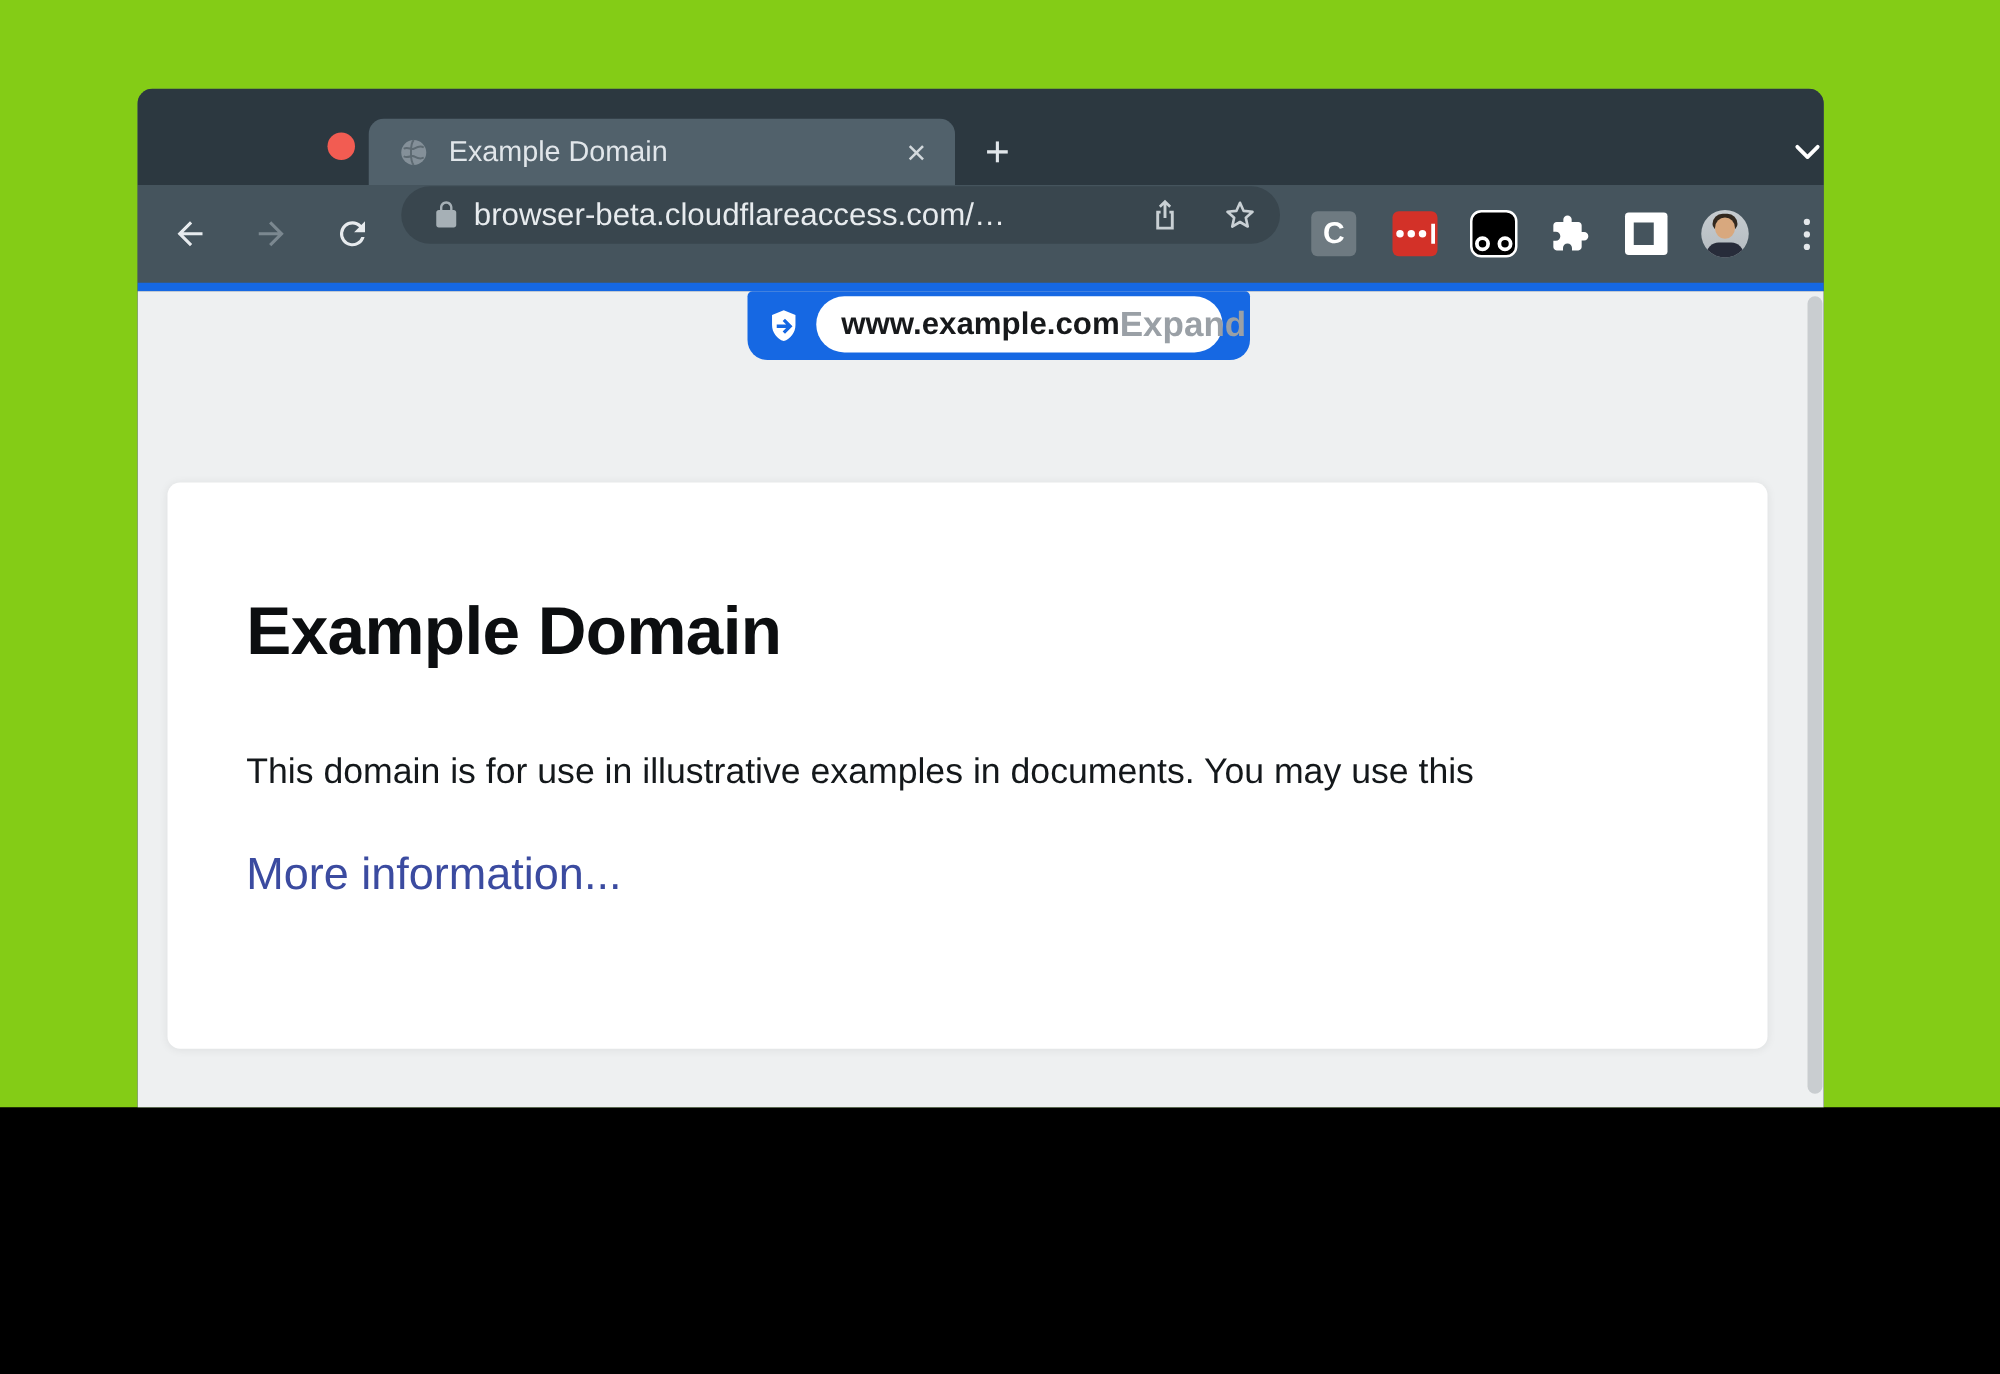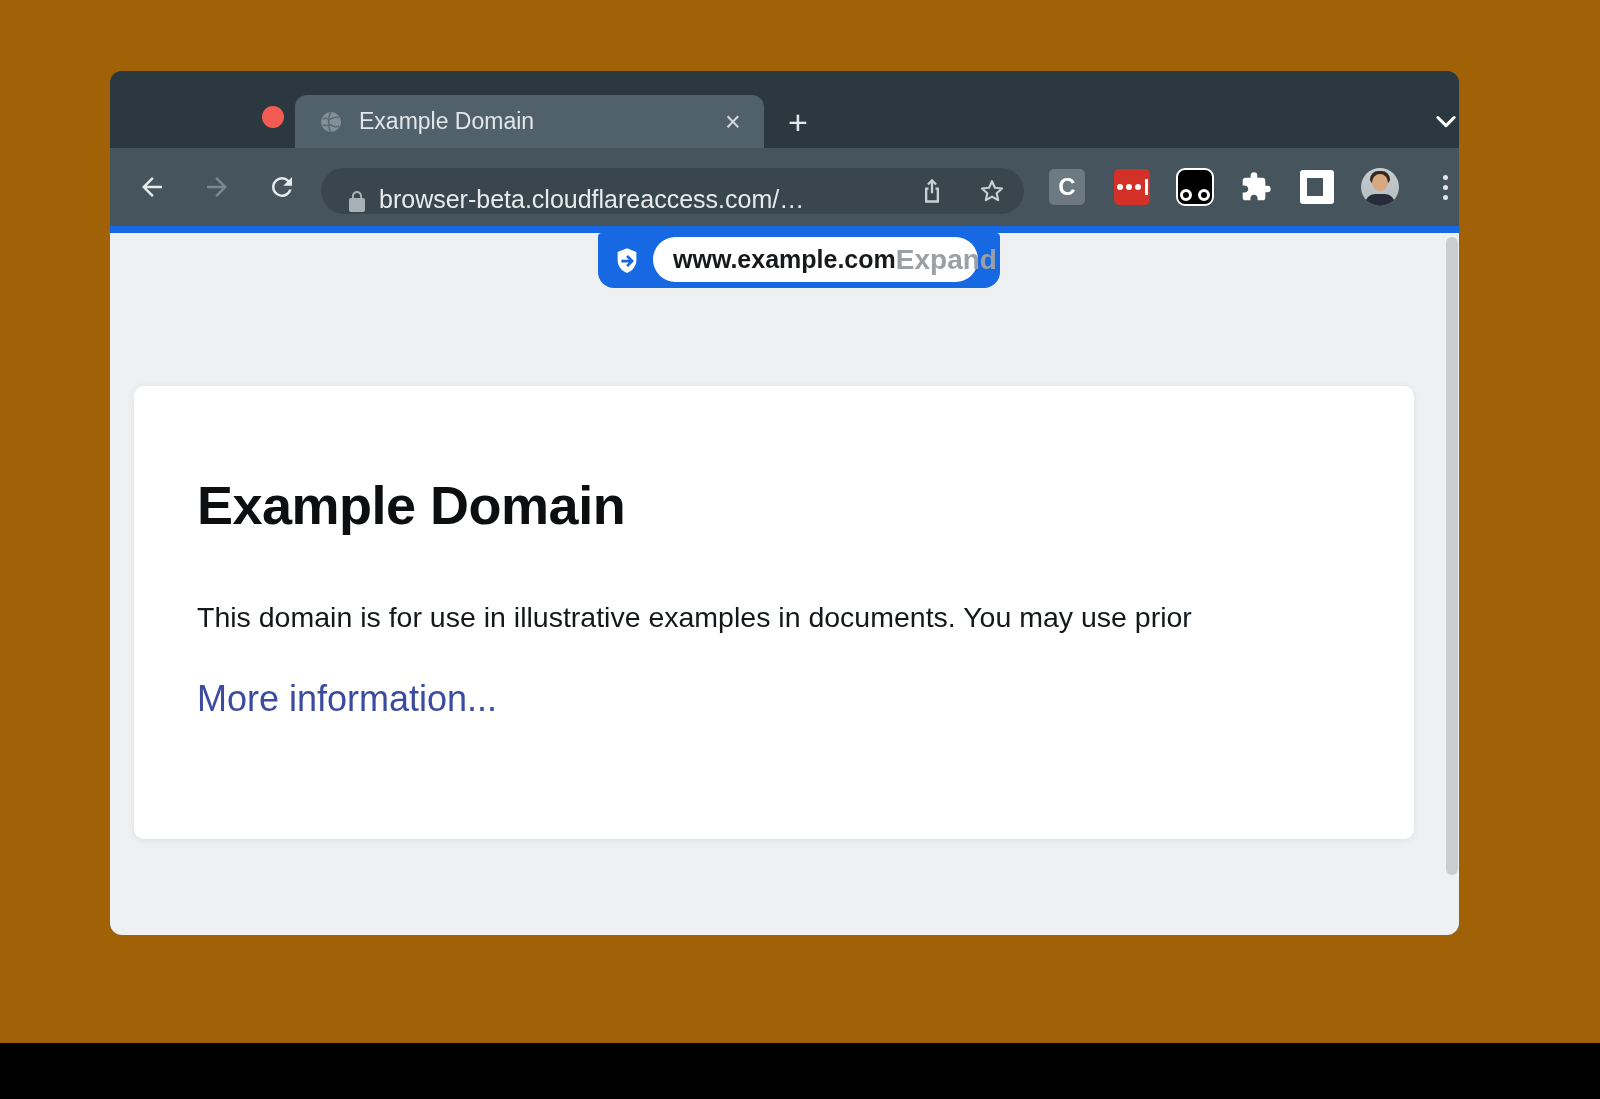--- a/index.html
+++ b/index.html
@@ -1,17 +1,17 @@
 <!DOCTYPE html>
 <html><head>
 <meta charset="utf-8">
 <style>
   html,body{margin:0;padding:0;background:#000;}
   *{box-sizing:border-box;font-family:"Liberation Sans",sans-serif;}
-  .stage{position:relative;width:1600px;height:1043px;background:#a16207;overflow:hidden;}
+  .stage{position:relative;width:1600px;height:886px;background:#84cc16;overflow:hidden;}
   .window{position:absolute;left:110px;top:71px;width:1349px;height:864px;border-radius:12px;overflow:hidden;background:#45545D;}
 
   
   .tabstrip{position:relative;height:77px;background:#2C3840;}
   .traffic{position:absolute;top:35px;width:22px;height:22px;border-radius:50%;}
   .t-red{left:152px;background:#F25C52;}
   .t-yellow{left:191px;background:#F4B62C;}
   .t-green{left:229px;background:#2AC23F;}
   .tab{position:absolute;left:185px;top:24px;width:469px;height:53px;background:#51616B;border-radius:12px 12px 0 0;display:flex;align-items:center;}
   .tab .favicon{margin-left:24px;width:24px;height:24px;flex:0 0 auto;}
@@ -19,21 +19,21 @@
   .tab .tab-close{width:30px;height:30px;margin-right:16px;border:none;background:none;color:#D3D9DD;font-size:27px;line-height:28px;padding:0;cursor:pointer;}
   .newtab-btn{position:absolute;left:670px;top:33px;width:36px;height:36px;border:none;background:none;color:#E1E6EA;font-size:34px;line-height:34px;font-weight:300;padding:0;cursor:pointer;}
   .strip-chevron{position:absolute;left:1318px;top:32px;width:36px;height:36px;border:none;background:none;padding:4px;cursor:pointer;}
 
   
   .toolbar{position:relative;height:78px;background:#45545D;}
   .nav-btn{position:absolute;top:21px;width:36px;height:36px;border:none;background:none;padding:3px;cursor:pointer;}
   .btn-back{left:24px;}
   .btn-forward{left:89px;}
   .btn-reload{left:154px;}
-  .urlbar{position:absolute;left:211px;top:20px;width:703px;height:46px;background:#39464E;border-radius:23px;display:flex;align-items:flex-end;}
+  .urlbar{position:absolute;left:211px;top:1px;width:703px;height:46px;background:#39464E;border-radius:23px;display:flex;align-items:center;}
   .urlbar .lock{margin-left:24px;width:24px;height:24px;flex:0 0 auto;}
   .urlbar .url-text{margin-left:10px;font-size:25px;color:#E7EBEE;white-space:nowrap;}
   .urlbar-action{position:absolute;top:9px;width:28px;height:28px;border:none;background:none;padding:0;cursor:pointer;}
   .btn-share{right:78px;}
   .btn-star{right:18px;}
   .ext-btn{position:absolute;top:19px;width:40px;height:40px;border:none;background:none;padding:0;cursor:pointer;display:flex;align-items:center;justify-content:center;}
   .ext-c{left:937px;}
   .ext-c .tile{width:36px;height:36px;border-radius:5px;background:#6E7A81;color:#fff;font-weight:bold;font-size:24px;line-height:36px;text-align:center;}
   .ext-red{left:1002px;}
   .ext-red .tile{width:36px;height:36px;border-radius:5px;background:#D33128;display:flex;align-items:center;justify-content:center;gap:3px;}
@@ -197,21 +197,21 @@
         </span>
         <span class="pill-inner">
           <span class="pill-domain">www.example.com</span>
           <span class="pill-expand">Expand</span>
         </span>
       </div>
 
       <div class="card">
         <h1>Example Domain</h1>
         <p class="body-text">
-          <span>This domain is for use in illustrative examples in documents. You may use prior</span>
+          <span>This domain is for use in illustrative examples in documents. You may use this</span>
         </p>
         <a class="more-link">More information...</a>
       </div>
 
       <div class="scroll-thumb"></div>
     </div>
 
   </div>
 </div>
 

